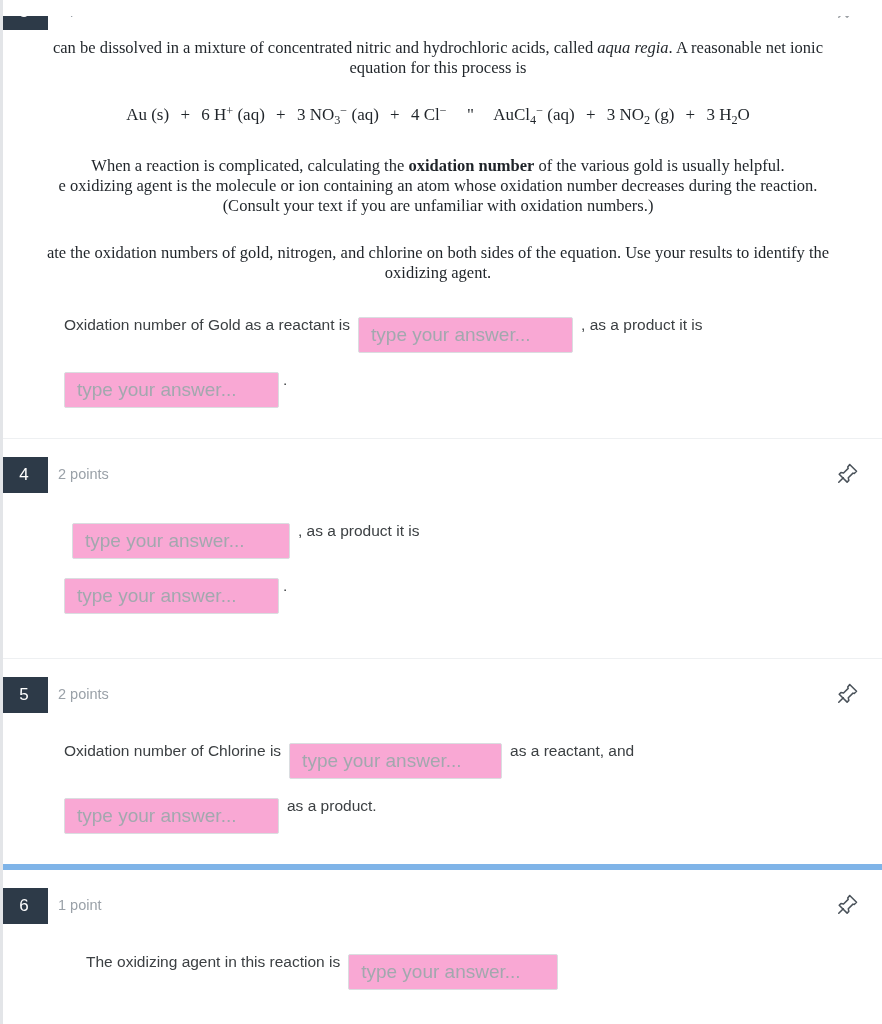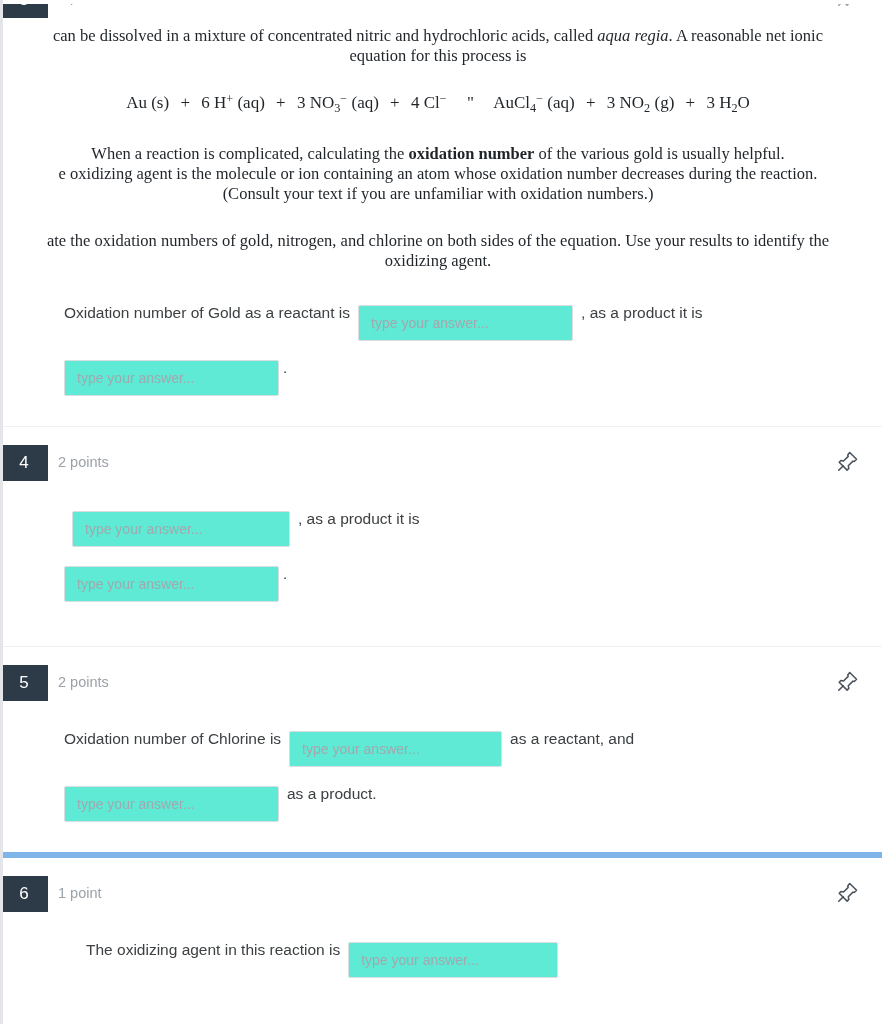--- a/index.html
+++ b/index.html
@@ -24,21 +24,21 @@
     top: 0;
     width: 3px;
     height: 1024px;
     background: #e3e5e8;
     z-index: 5;
   }
 
   .page {
     position: absolute;
     left: 0;
-    top: 4px;
+    top: 16px;
     width: 882px;
   }
 
   
   .qblock {
     position: relative;
     background: #ffffff;
     border-top: 1px solid #eef0f2;
   }
   .qblock.first { border-top: none; }
@@ -115,23 +115,23 @@
     padding-left: 64px;
     font-size: 15.5px;
     color: #3c4043;
     line-height: 1;
   }
   .arow + .arow { margin-top: 19px; }
   .arow .txt { white-space: pre; }
 
   input.answer {
     font-family: "Liberation Sans", sans-serif;
-    font-size: 14px;
+    font-size: 19px;
     color: #3c4043;
-    background: #5eead4;
+    background: #f9a8d4;
     border: 1px solid #dadde0;
     border-radius: 2px;
     height: 36px;
     box-sizing: border-box;
     padding: 0 12px;
     outline: none;
   }
   input.answer::placeholder { color: #a2a8ae; }
   input.answer.w215 { width: 215px; }
   input.answer.w218 { width: 218px; }

